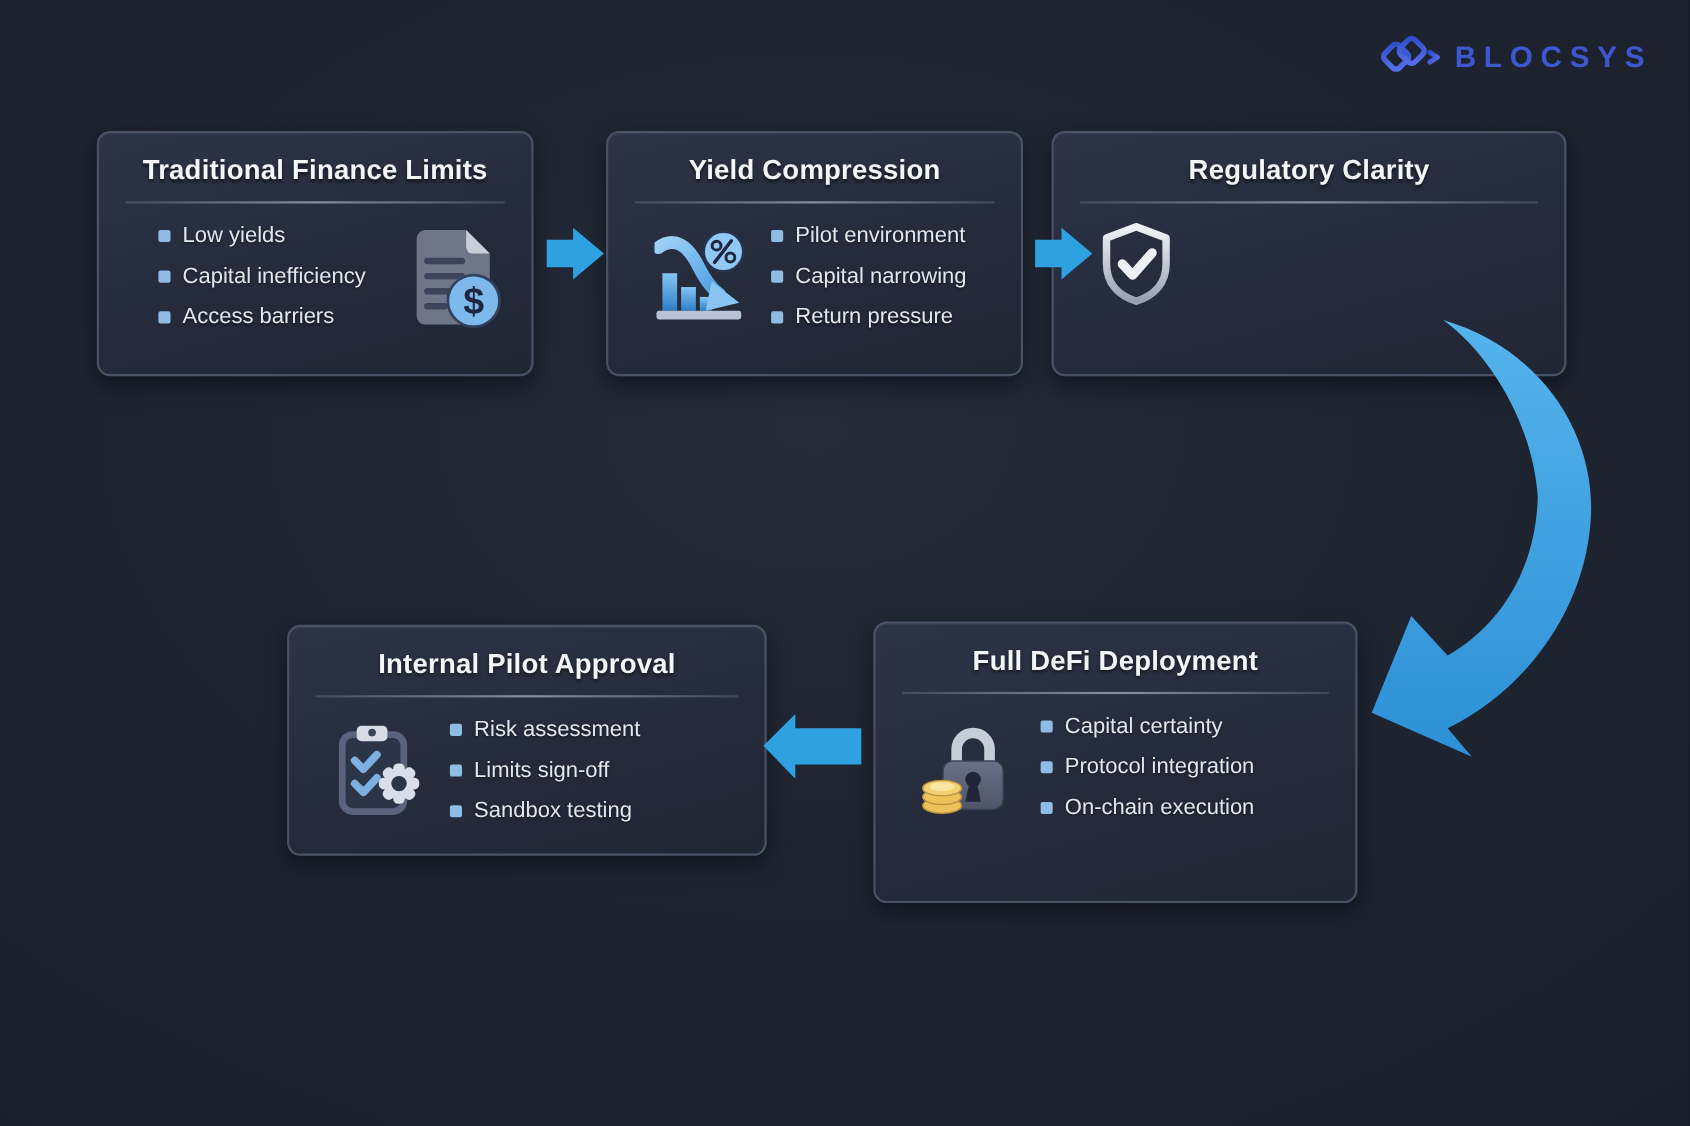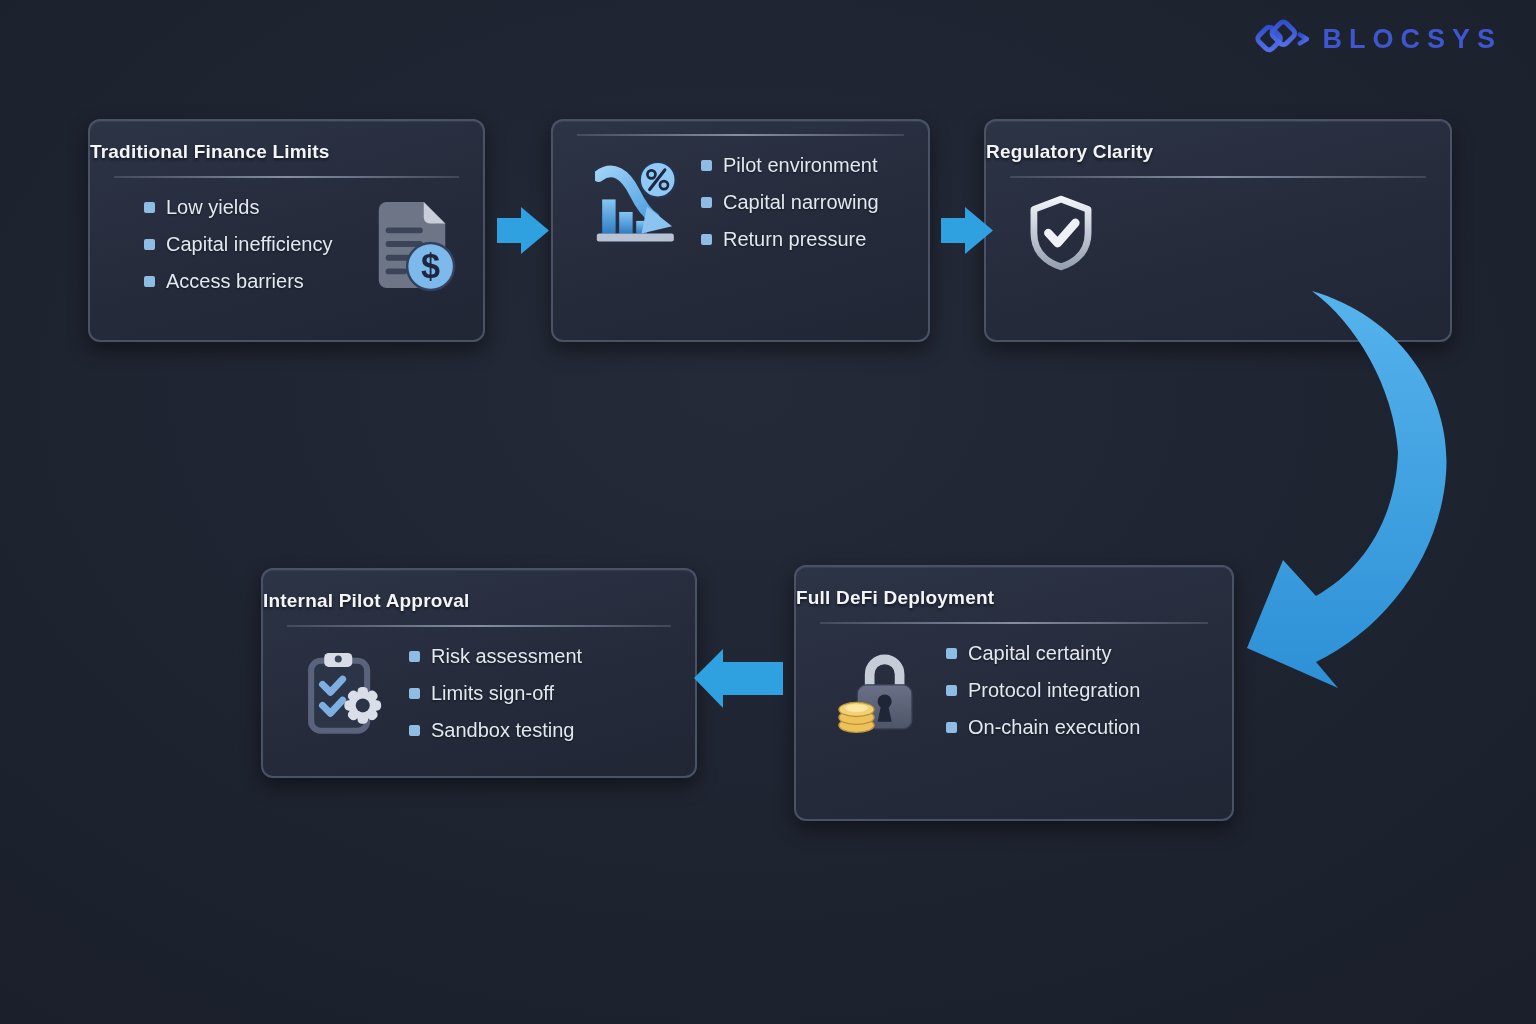--- a/index.html
+++ b/index.html
@@ -6,43 +6,43 @@
   html,body { background:#161a24; }
   body { font-family:"Liberation Sans", sans-serif; }
 
   .stage {
     position:relative; width:1536px; height:1024px; overflow:hidden;
     background:
       radial-gradient(1300px 900px at 48% 38%, #242a38 0%, #1e2330 55%, #191e2a 100%);
   }
 
   
-  .logo { position:absolute; top:15px; right:34px; display:flex; align-items:center; gap:9px; }
+  .logo { position:absolute; top:28px; right:34px; display:flex; align-items:center; gap:9px; }
   .logo-text {
     color:#3e56cf; font-size:27px; font-weight:600; letter-spacing:7px;
     text-indent:0;
   }
 
   
   .card {
     position:absolute; border-radius:12px;
     background:linear-gradient(165deg, #2d3446 0%, #252b3b 55%, #202634 100%);
     border:2px solid #4a5266;
     box-shadow:0 8px 20px rgba(0,0,0,.45), inset 0 1px 0 rgba(255,255,255,.06);
     z-index:1;
   }
   .card-1 { left:88px;  top:119px; width:397px; height:223px; }
   .card-2 { left:551px; top:119px; width:379px; height:223px; }
-  .card-3 { left:984px; top:119px; width:468px; height:223px; }
+  .card-3 { left:956px; top:119px; width:468px; height:223px; }
   .card-4 { left:261px; top:568px; width:436px; height:210px; }
   .card-5 { left:794px; top:565px; width:440px; height:256px; }
 
   .card-title {
-    margin-top:20px; text-align:left;
-    font-size:19px; font-weight:700; color:#f3f5f9; letter-spacing:.2px;
+    margin-top:20px; text-align:center;
+    font-size:25px; font-weight:700; color:#f3f5f9; letter-spacing:.2px;
     text-shadow:0 2px 3px rgba(0,0,0,.55);
   }
   .divider {
     height:2px; margin:13px 24px 0 24px;
     background:linear-gradient(90deg, rgba(140,150,170,.25), rgba(165,175,195,.75), rgba(140,150,170,.25));
   }
   .card-body { display:flex; align-items:center; padding:16px 24px 0 42px; gap:20px; }
   .card-1 .card-body { padding-left:54px; padding-right:26px; }
   .card-1 .icon-wrap { margin-left:auto; }
 
@@ -108,20 +108,21 @@
           <rect x="17" y="58" width="38" height="6" rx="3" fill="#3b4458"></rect>
           <rect x="17" y="72" width="22" height="6" rx="3" fill="#3b4458"></rect>
           <circle cx="63" cy="70" r="24" fill="#7db9ea" stroke="#33415e" stroke-width="2.5"></circle>
           <text x="63" y="82" text-anchor="middle" font-size="35" font-weight="bold" fill="#1d2740" font-family="Liberation Sans, sans-serif">$</text>
         </svg>
       </span>
     </div>
   </section>
 
   <section class="card card-2">
+    <h2 class="card-title">Yield Compression</h2>
     <div class="divider"></div>
     <div class="card-body">
       <span class="icon-wrap">
         <svg width="86" height="84" viewBox="0 0 96 92">
           <defs>
             <linearGradient id="barGrad" x1="0" y1="0" x2="0" y2="1">
               <stop offset="0" stop-color="#85c6f3"></stop>
                 <stop offset="1" stop-color="#2e7ec8"></stop>
             </linearGradient>
             <linearGradient id="swooshGrad" x1="0" y1="0" x2="1" y2="1">

